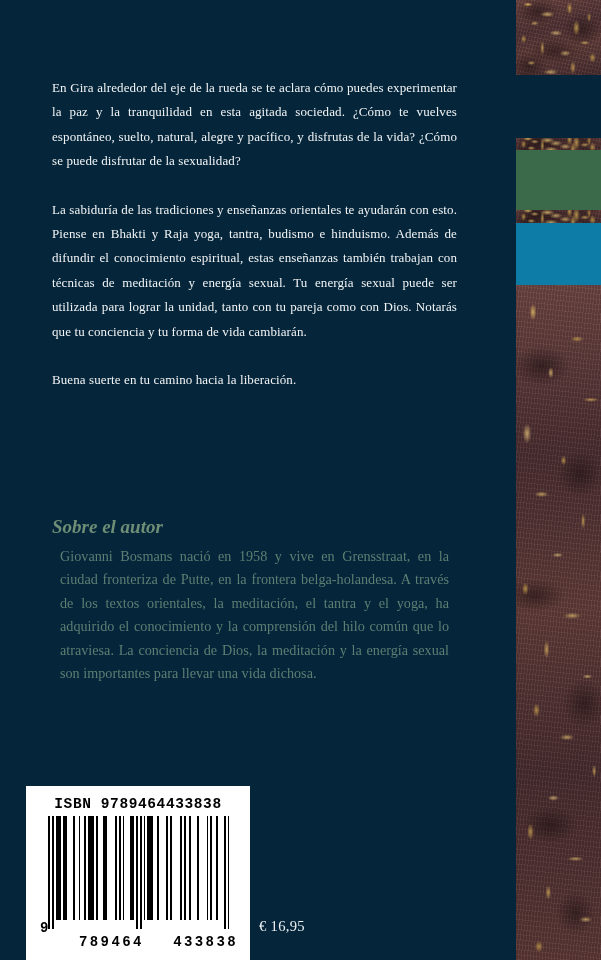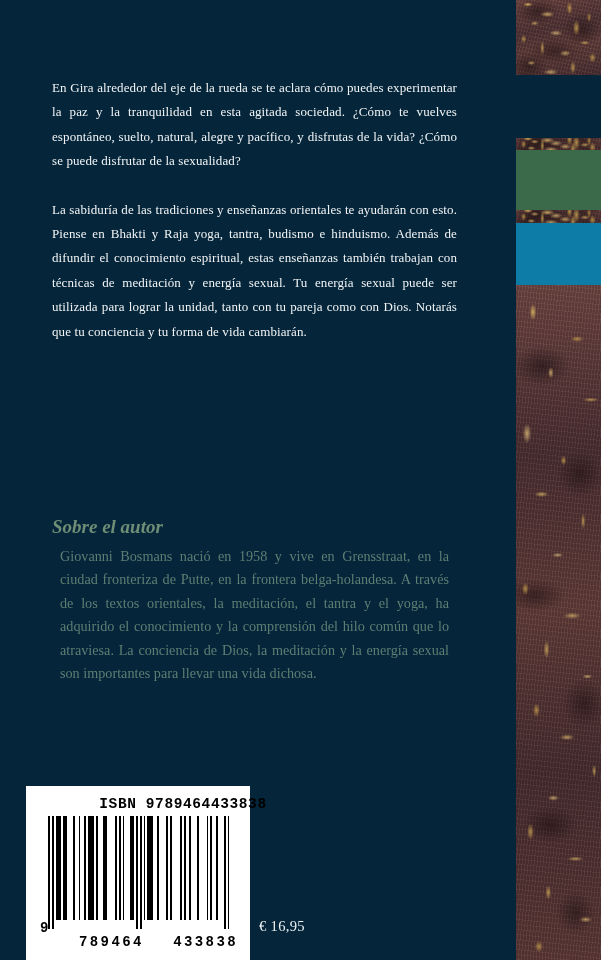--- a/index.html
+++ b/index.html
@@ -158,21 +158,20 @@
     position: absolute;
     top: 10px;
     left: 0;
     width: 100%;
     text-align: center;
     font-family: "Liberation Mono", monospace;
     font-size: 14.5px;
     font-weight: bold;
     letter-spacing: .6px;
     color: #000;
-    padding-left: 45px;
   }
   .barcode-bars {
     position: absolute;
     top: 30px;
     left: 22px;
     width: 182px;
     height: 104px;
     display: flex;
     align-items: flex-start;
   }
@@ -215,20 +214,21 @@
     <div class="strip-block tex" style="top:138px;height:12px;"></div>
     <div class="strip-block" style="top:150px;height:60px;background:#3b6a4a;"></div>
     <div class="strip-block tex" style="top:210px;height:13px;"></div>
     <div class="strip-block" style="top:223px;height:62px;background:#0d7da8;"></div>
     <div class="strip-block tex-tall" style="top:285px;height:675px;"></div>
   </div>
 
   <div class="body-copy">
     <p class="para">En Gira alrededor del eje de la rueda se te aclara cómo puedes experimentar la paz y la tranquilidad en esta agitada sociedad. ¿Cómo te vuelves espontáneo, suelto, natural, alegre y pacífico, y disfrutas de la vida? ¿Cómo se puede disfrutar de la sexualidad?</p>
     <p class="para">La sabiduría de las tradiciones y enseñanzas orientales te ayudarán con esto. Piense en Bhakti y Raja yoga, tantra, budismo e hinduismo. Además de difundir el conocimiento espiritual, estas enseñanzas también trabajan con técnicas de meditación y energía sexual. Tu energía sexual puede ser utilizada para lograr la unidad, tanto con tu pareja como con Dios. Notarás que tu conciencia y tu forma de vida cambiarán.</p>
+    <p class="para">Buena suerte en tu camino hacia la liberación.</p>
   </div>
 
   <div class="author-block">
     <div class="author-heading">Sobre el autor</div>
     <p class="author-bio">Giovanni Bosmans nació en 1958 y vive en Grensstraat, en la ciudad fronteriza de Putte, en la frontera belga-holandesa. A través de los textos orientales, la meditación, el tantra y el yoga, ha adquirido el conocimiento y la comprensión del hilo común que lo atraviesa. La conciencia de Dios, la meditación y la energía sexual son importantes para llevar una vida dichosa.</p>
   </div>
 
   <div class="barcode-card">
     <div class="barcode-isbn">ISBN 9789464433838</div>
     <div class="barcode-bars">

